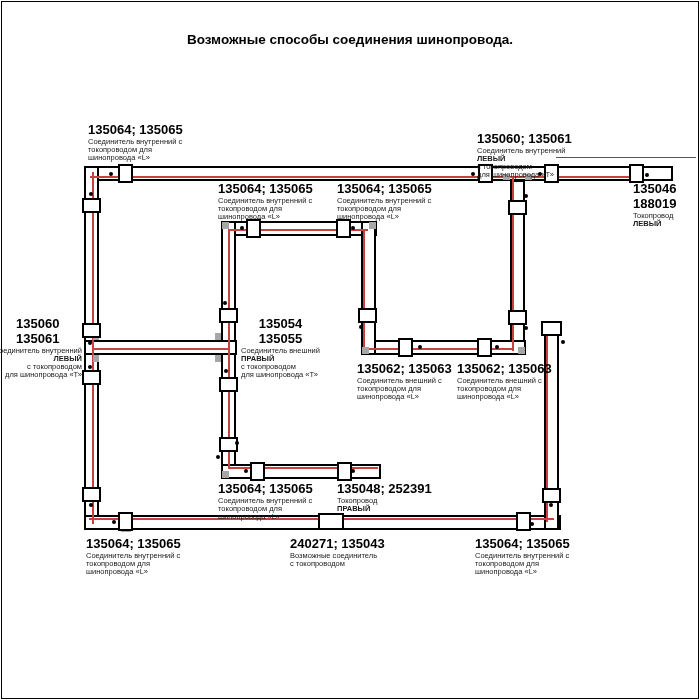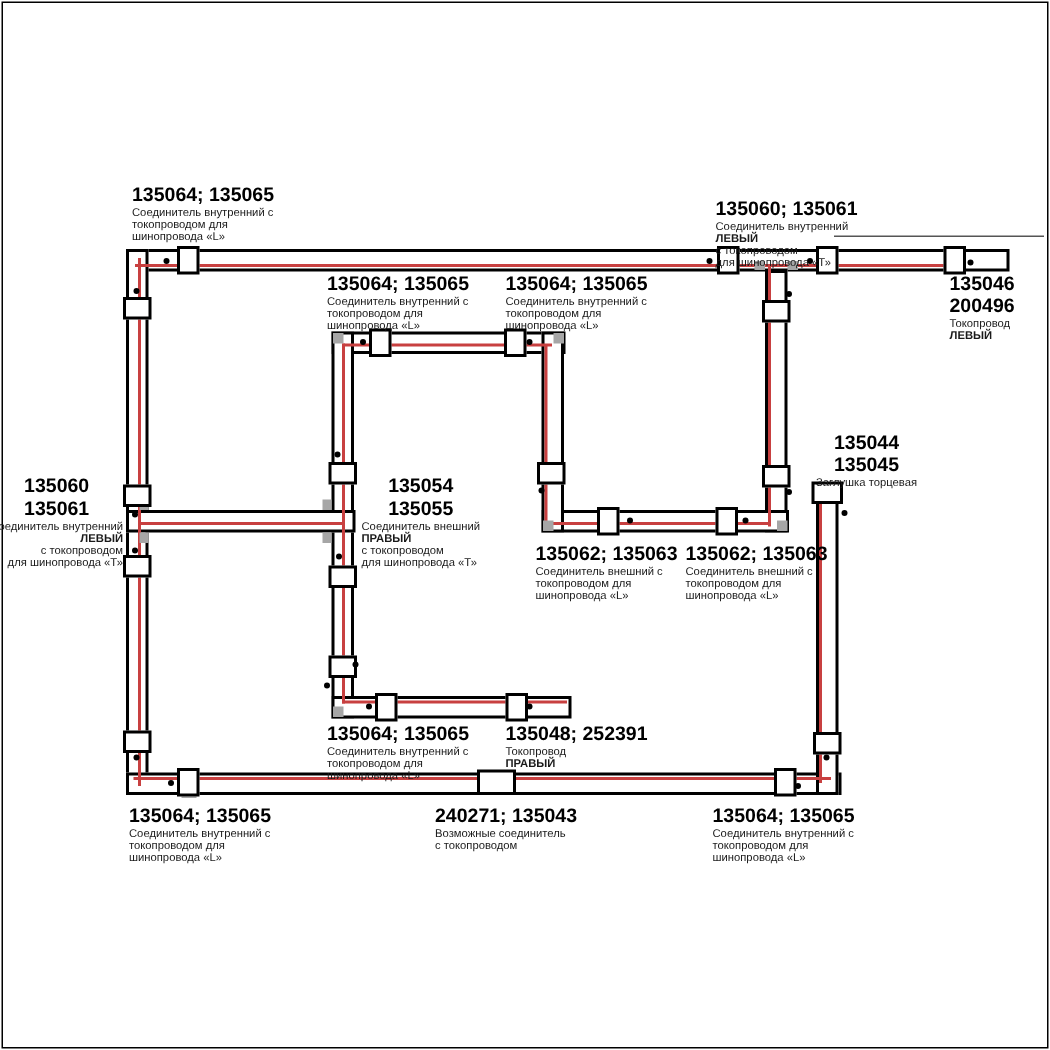--- a/index.html
+++ b/index.html
@@ -20,20 +20,21 @@
   .lbl .ln.b{font-weight:bold;}
   .lbl.ra{text-align:right;}
 </style>
 </head>
 <body>
 
 <div class="page">
   <div class="frame"></div>
 
   <div class="title">
+    <div>Возможные способы соединения шинопровода.</div>
   </div>
 
   <div class="t" style="left:84px;top:166px;width:589px;height:15px;"></div>
   <div class="t" style="left:84px;top:166px;width:15px;height:364px;"></div>
   <div class="t" style="left:84px;top:515px;width:477px;height:15px;"></div>
   <div class="t" style="left:544px;top:330px;width:15px;height:200px;"></div>
   <div class="t" style="left:510px;top:180px;width:15px;height:175px;"></div>
   <div class="t" style="left:361px;top:340px;width:165px;height:15px;"></div>
   <div class="t" style="left:221px;top:221px;width:156px;height:15px;"></div>
   <div class="t" style="left:221px;top:221px;width:15px;height:258px;"></div>
@@ -130,21 +131,21 @@
   <div class="lbl" style="left:477px;top:132px;">
     <div class="part">135060; 135061</div>
     <div class="ln">Соединитель внутренний</div>
     <div class="ln b">ЛЕВЫЙ</div>
     <div class="ln">с токопроводом</div>
     <div class="ln">для шинопровода «Т»</div>
   </div>
 
   <div class="lbl" style="left:633px;top:182px;">
     <div class="part">135046</div>
-    <div class="part">200496</div>
+    <div class="part">188019</div>
     <div class="ln">Токопровод</div>
     <div class="ln b">ЛЕВЫЙ</div>
   </div>
 
   <div class="lbl" style="left:218px;top:182px;">
     <div class="part">135064; 135065</div>
     <div class="ln">Соединитель внутренний с</div>
     <div class="ln">токопроводом для</div>
     <div class="ln">шинопровода «L»</div>
   </div>
@@ -167,25 +168,20 @@
 
   <div class="lbl" style="left:241px;top:317px;">
     <div class="part">135054</div>
     <div class="part">135055</div>
     <div class="ln">Соединитель внешний</div>
     <div class="ln b">ПРАВЫЙ</div>
     <div class="ln">с токопроводом</div>
     <div class="ln">для шинопровода «Т»</div>
   </div>
 
-  <div class="lbl" style="left:544px;top:288px;">
-    <div class="part">135044</div>
-    <div class="part">135045</div>
-    <div class="ln">Заглушка торцевая</div>
-  </div>
 
   <div class="lbl" style="left:357px;top:362px;">
     <div class="part">135062; 135063</div>
     <div class="ln">Соединитель внешний с</div>
     <div class="ln">токопроводом для</div>
     <div class="ln">шинопровода «L»</div>
   </div>
 
   <div class="lbl" style="left:457px;top:362px;">
     <div class="part">135062; 135063</div>

